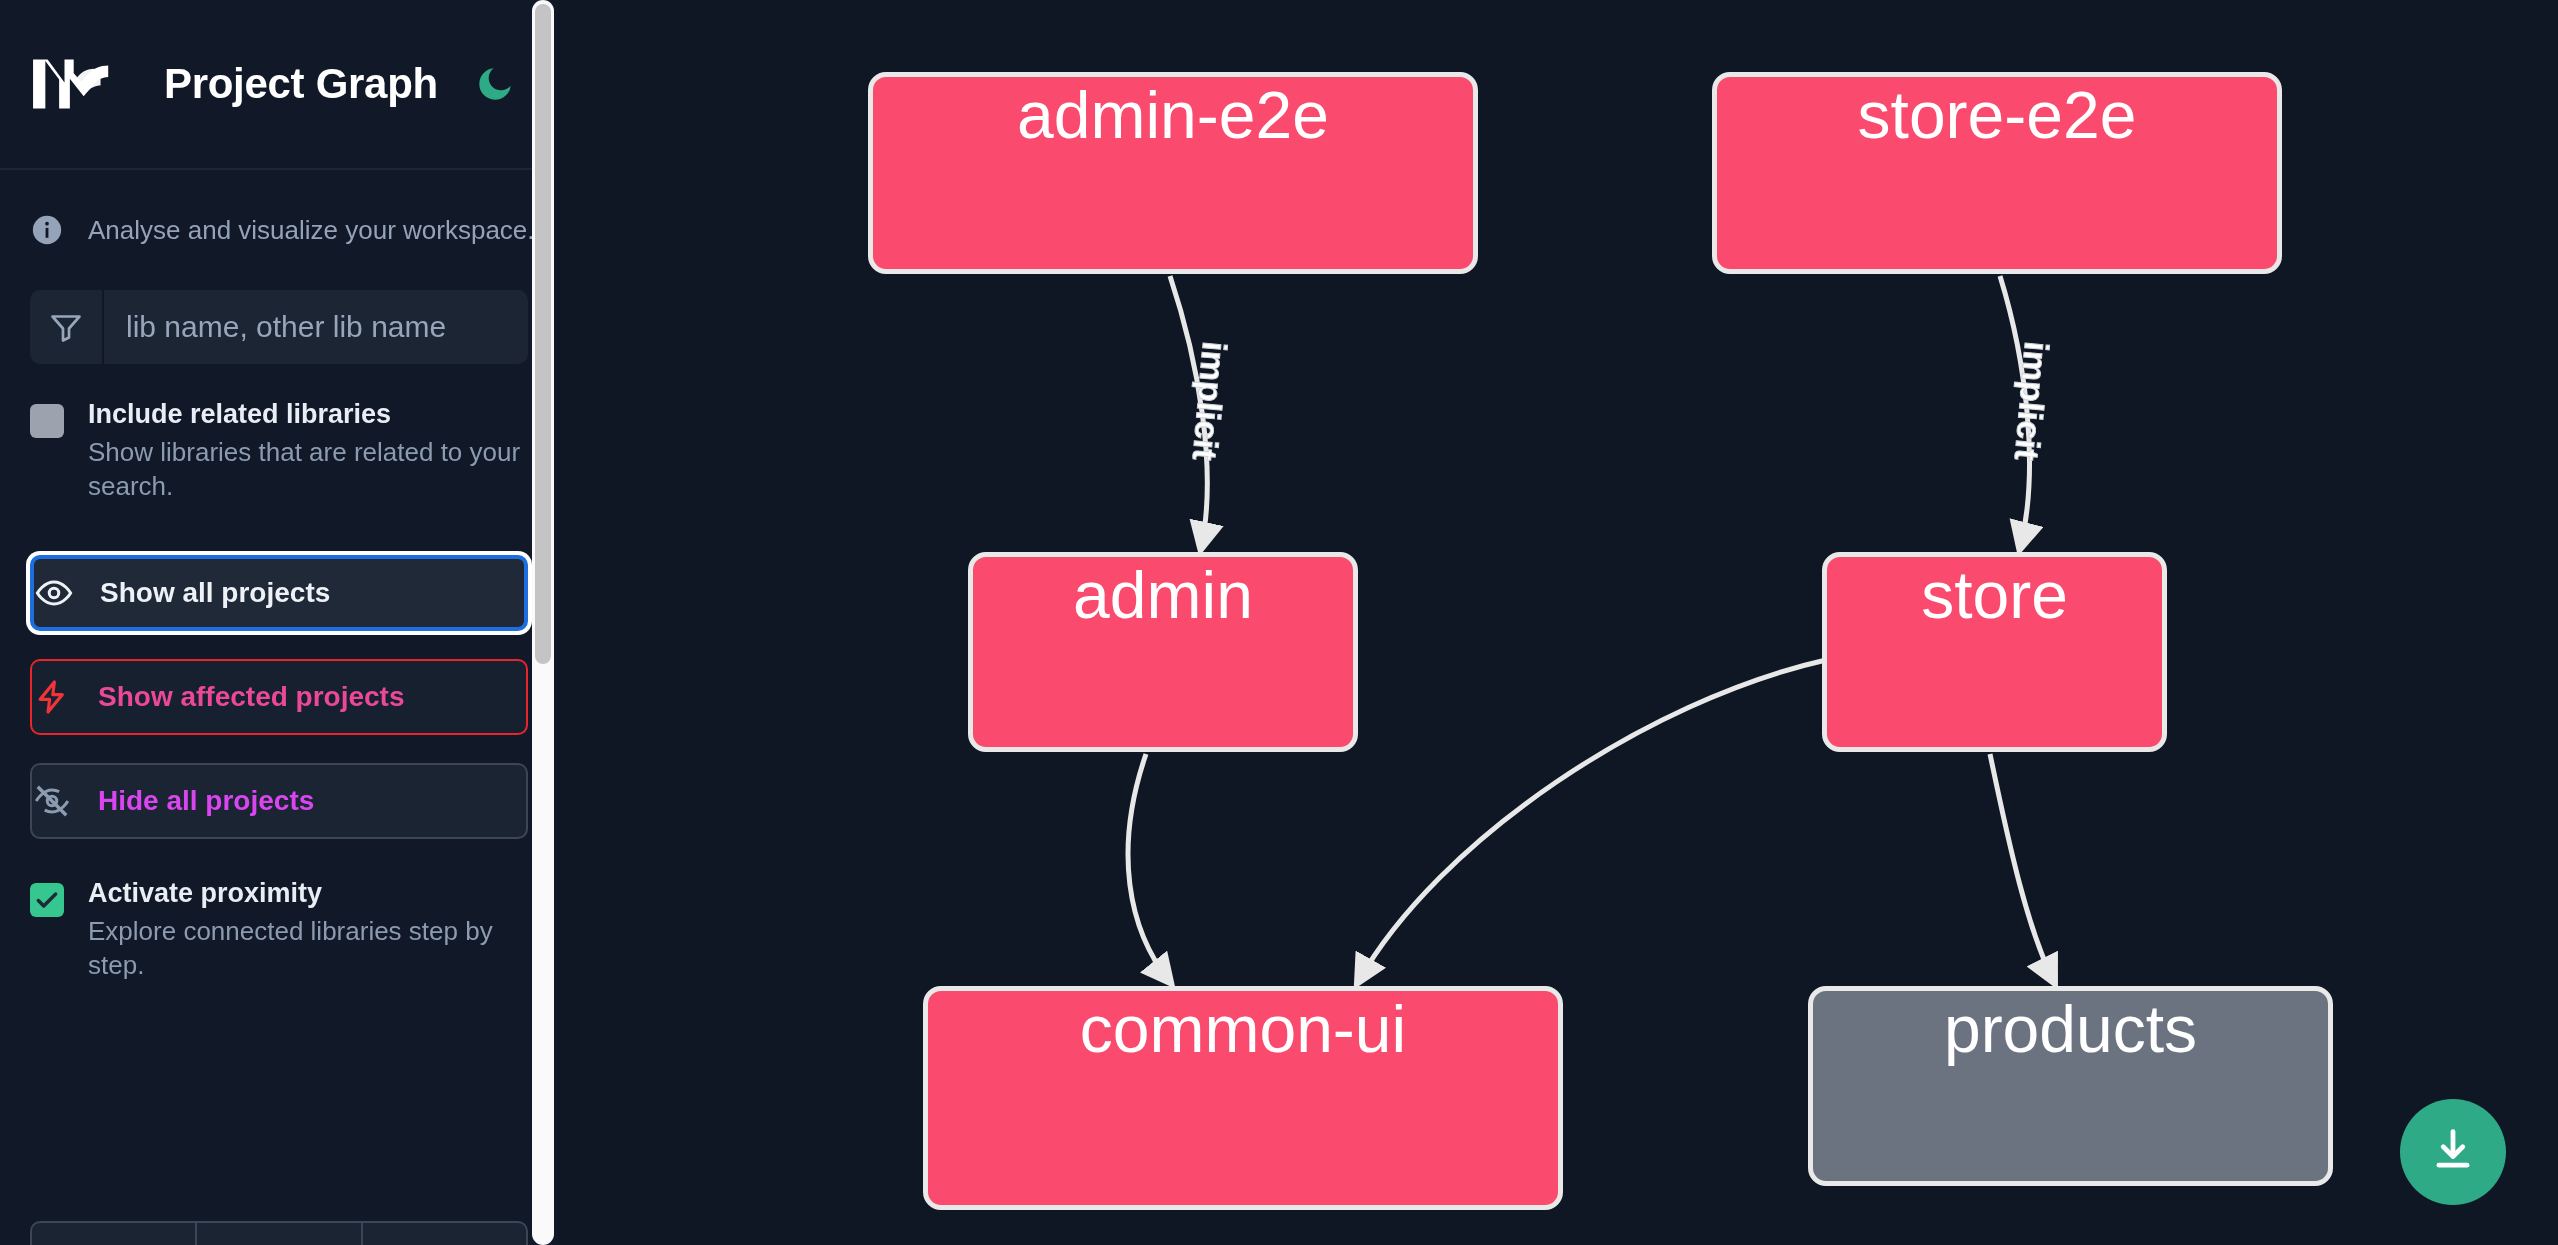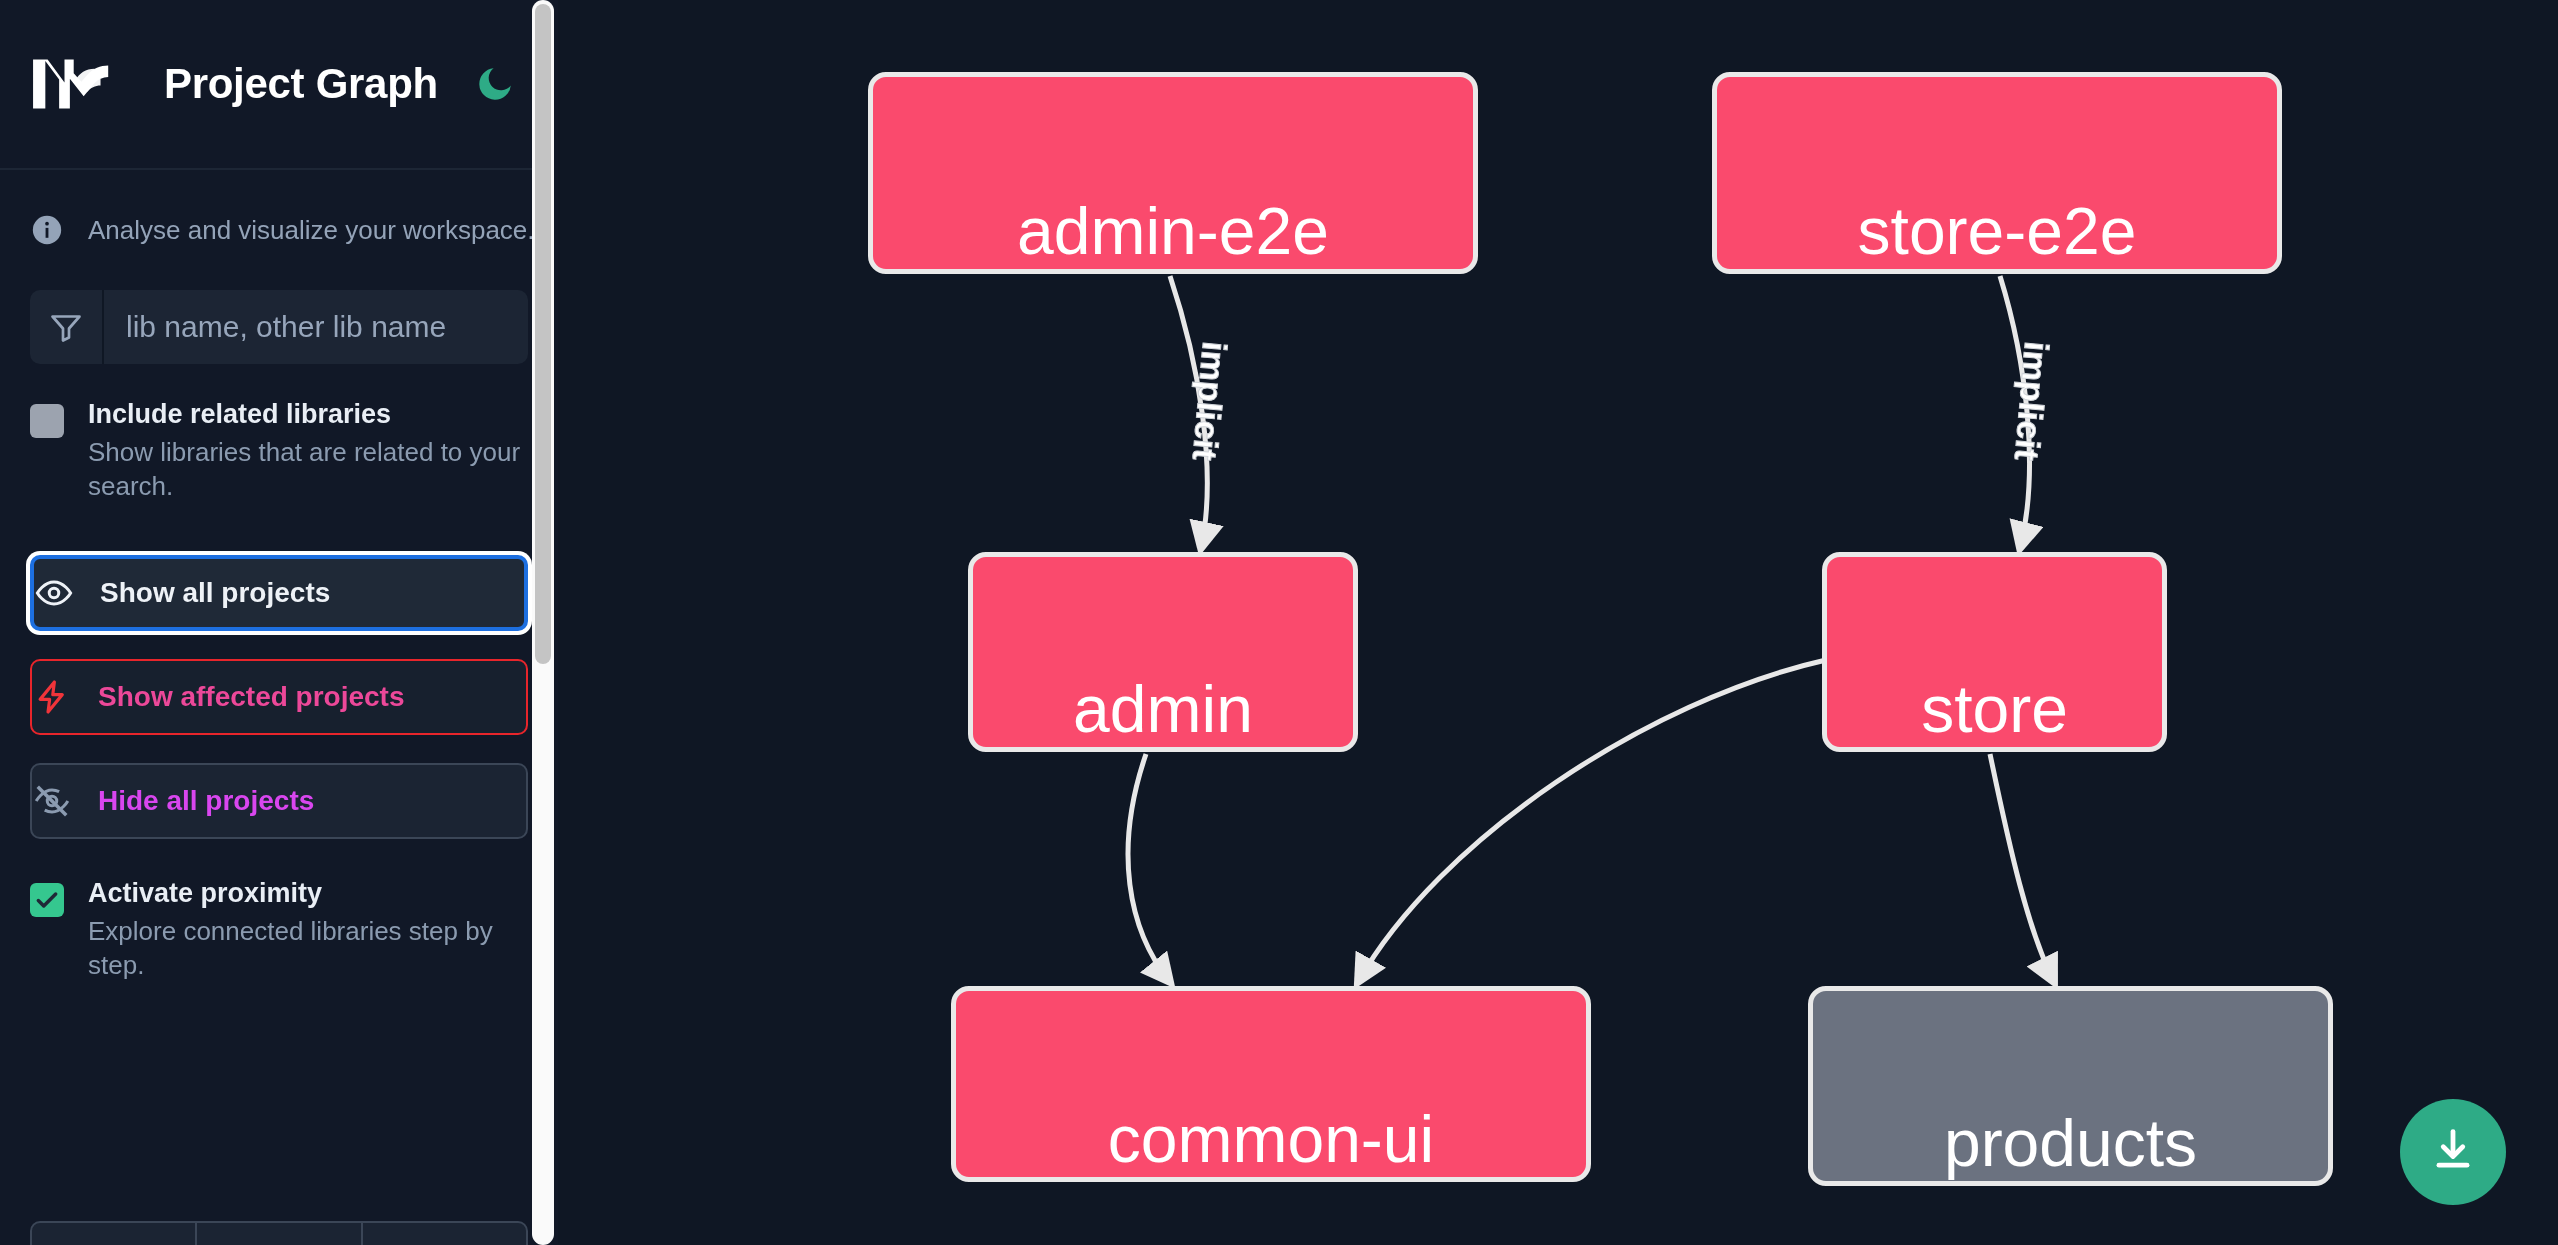--- a/index.html
+++ b/index.html
@@ -191,21 +191,21 @@
     flex: 1;
     height: 1245px;
     background: #0f1724;
     overflow: hidden;
   }
   #graph-svg { position: absolute; inset: 0; width: 100%; height: 100%; }
 
   .node {
     position: absolute;
     display: flex;
-    align-items: flex-end;
+    align-items: flex-start;
     justify-content: center;
     border-radius: 18px;
     border: 5px solid #e9e9e9;
     color: #ffffff;
     cursor: pointer;
     user-select: none;
   }
   .node .nlabel {
     font-size: 66px;
     font-weight: 400;
@@ -371,21 +371,21 @@
     </div>
 
     <div class="node pink" style="left:410px;top:552px;width:390px;height:200px;">
       <span class="nlabel">admin</span>
     </div>
 
     <div class="node pink" style="left:1264px;top:552px;width:345px;height:200px;">
       <span class="nlabel">store</span>
     </div>
 
-    <div class="node pink" style="left:365px;top:986px;width:640px;height:196px;margin-left:28px;">
+    <div class="node pink" style="left:365px;top:986px;width:640px;height:224px;">
       <span class="nlabel">common-ui</span>
     </div>
 
     <div class="node grey" style="left:1250px;top:986px;width:525px;height:200px;">
       <span class="nlabel">products</span>
     </div>
 
     <div class="dl-fab">
       <span>
         <svg viewBox="0 0 24 24" width="52" height="52" fill="none" stroke="#ffffff" stroke-width="2.2" stroke-linecap="round" stroke-linejoin="round">

